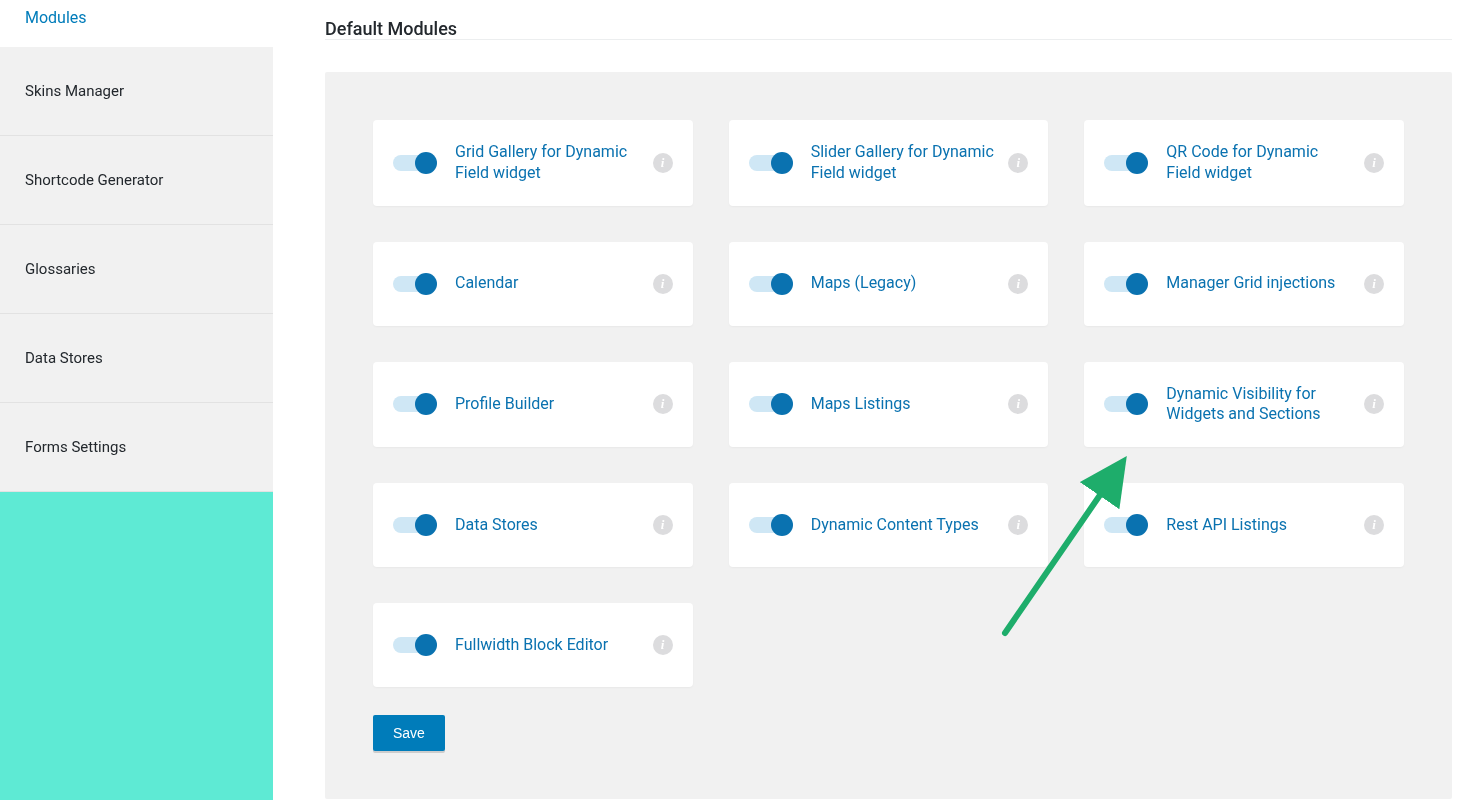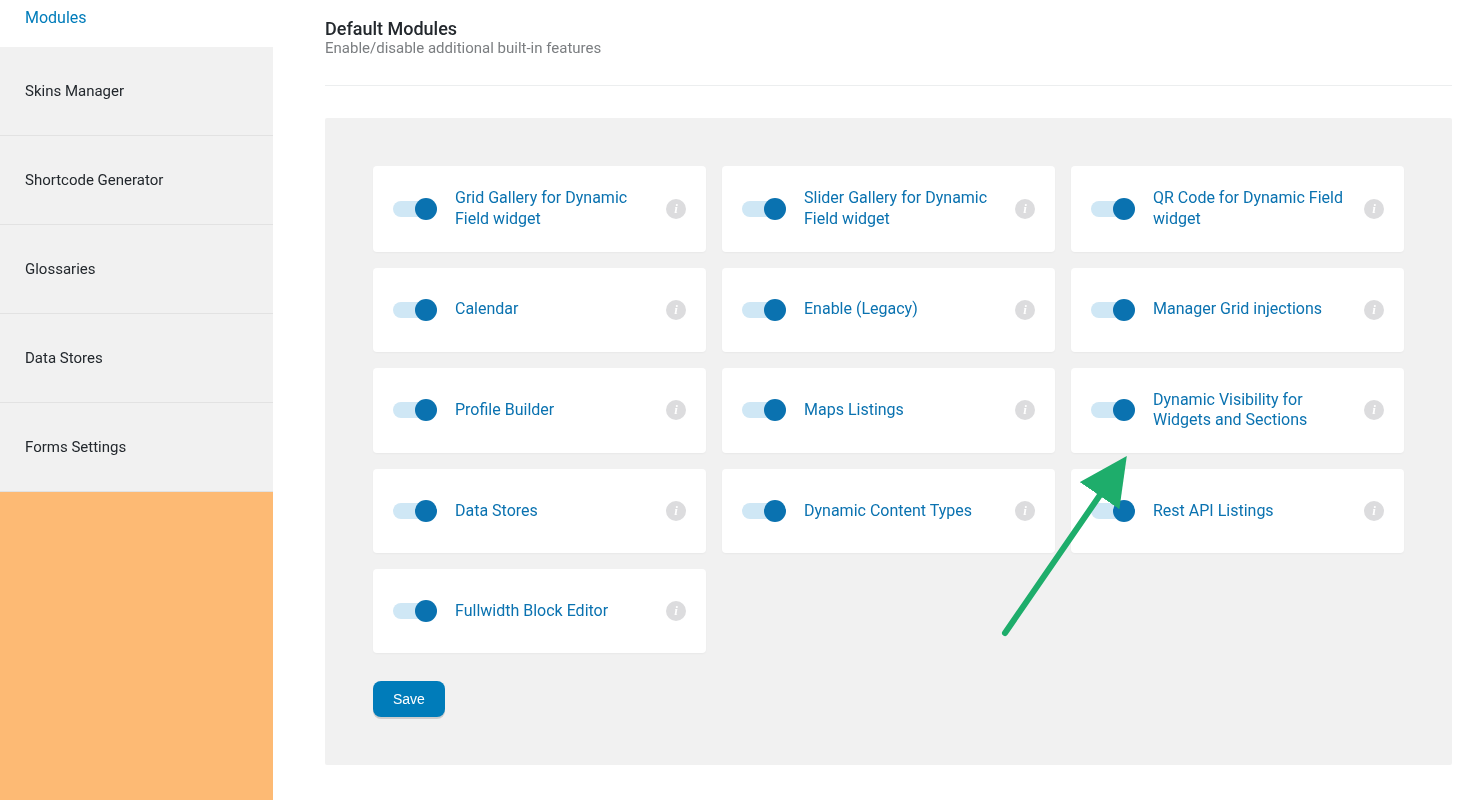--- a/index.html
+++ b/index.html
@@ -10,21 +10,21 @@
     width: 1480px;
     height: 800px;
     overflow: hidden;
     position: relative;
   }
   .layout { display: flex; height: 100%; }
   
   .sidebar {
     width: 273px;
     flex: 0 0 273px;
-    background: #fdba74;
+    background: #5eead4;
   }
   .sidebar-item {
     padding: 35px 25px;
     font-size: 15px;
     color: #23282d;
     cursor: pointer;
     background: #f1f1f1;
     border-bottom: 1px solid #e2e2e2;
   }
   .sidebar-item:first-child { border-top: 1px solid #e2e2e2; }
@@ -53,21 +53,21 @@
   }
   .divider { border-top: 1px solid #eceeef; margin-bottom: 32px; }
   .modules-panel {
     background: #f1f1f1;
     padding: 48px;
     border-radius: 2px;
   }
   .modules-grid {
     display: grid;
     grid-template-columns: repeat(3, 1fr);
-    gap: 16px;
+    gap: 36px;
   }
   .module-card {
     background: #fff;
     border-radius: 4px;
     padding: 22px 20px;
     display: flex;
     align-items: center;
     min-height: 84px;
     box-shadow: 0 1px 2px rgba(0,0,0,0.04);
   }
@@ -114,21 +114,21 @@
     font-style: italic;
     font-family: Georgia, serif;
   }
   .save-row { margin-top: 28px; }
   .save-btn {
     background: #007cba;
     color: #fff;
     border: none;
     padding: 10px 20px;
     font-size: 14px;
-    border-radius: 8px;
+    border-radius: 2px;
     cursor: pointer;
     box-shadow: 0 2px 0 rgba(0,0,0,0.15);
   }
   
   .annotation-arrow {
     position: absolute;
     pointer-events: none;
   }
 </style>
 </head>
@@ -140,21 +140,20 @@
     <div class="sidebar-item">Skins Manager</div>
     <div class="sidebar-item">Shortcode Generator</div>
     <div class="sidebar-item">Glossaries</div>
     <div class="sidebar-item">Data Stores</div>
     <div class="sidebar-item">Forms Settings</div>
   </nav>
 
   <main class="main">
     <div class="page-header">
       <h2 class="page-title">Default Modules</h2>
-      <div class="page-subtitle">Enable/disable additional built-in features</div>
     </div>
     <div class="divider"></div>
 
     <div class="modules-panel">
       <div class="modules-grid" id="modules-grid">
           <div class="module-card">
             <div class="toggle">
               <div class="toggle-track"></div>
               <div class="toggle-knob"></div>
             </div>
@@ -183,21 +182,21 @@
               <div class="toggle-knob"></div>
             </div>
             <div class="module-label">Calendar</div>
             <div class="info-icon">i</div>
           </div>
           <div class="module-card">
             <div class="toggle">
               <div class="toggle-track"></div>
               <div class="toggle-knob"></div>
             </div>
-            <div class="module-label">Enable (Legacy)</div>
+            <div class="module-label">Maps (Legacy)</div>
             <div class="info-icon">i</div>
           </div>
           <div class="module-card">
             <div class="toggle">
               <div class="toggle-track"></div>
               <div class="toggle-knob"></div>
             </div>
             <div class="module-label">Manager Grid injections</div>
             <div class="info-icon">i</div>
           </div>

